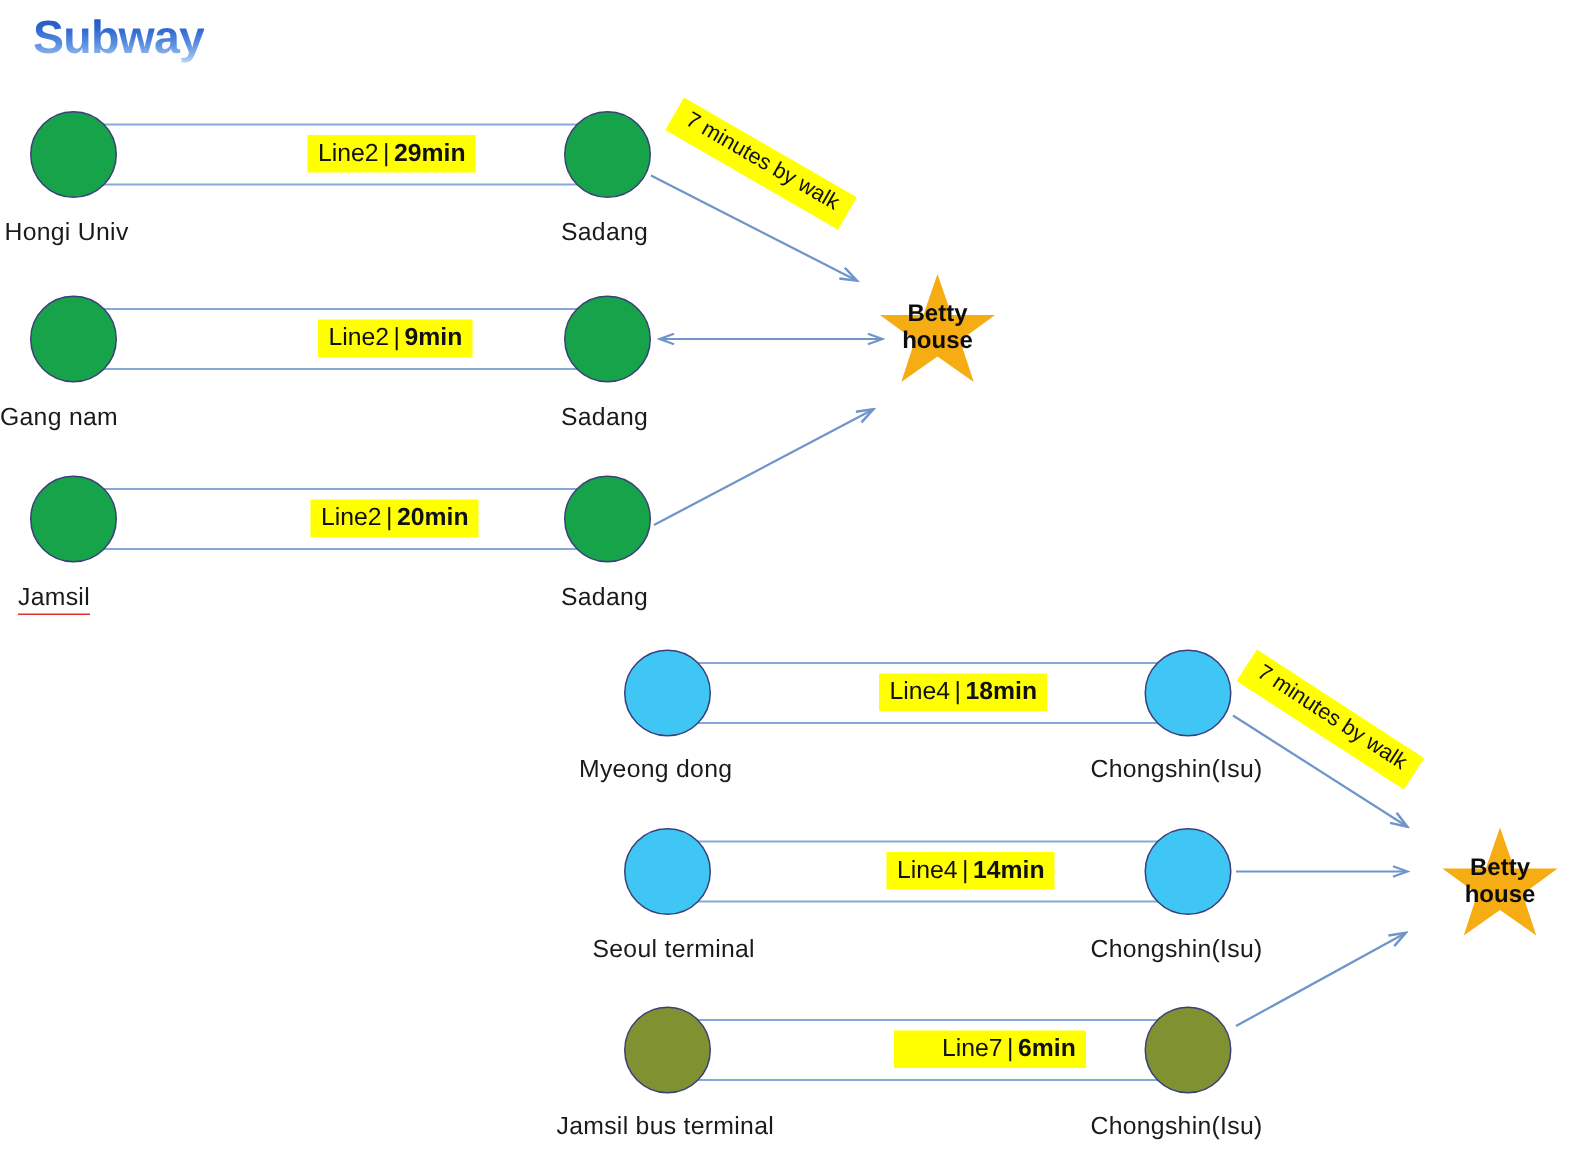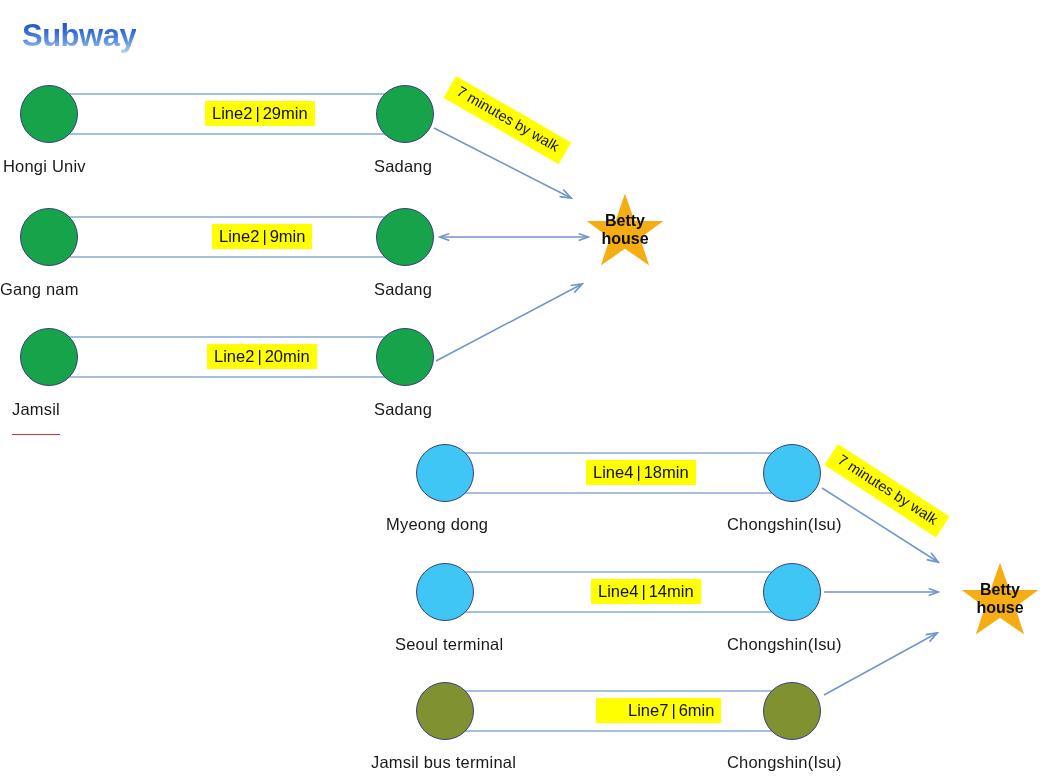--- a/index.html
+++ b/index.html
@@ -11,21 +11,21 @@
     width: 1046px;
     height: 783px;
     position: relative;
     overflow: hidden;
     font-family: "Liberation Sans", sans-serif;
     color: #1a1a1a;
   }
 
   #canvas {
     position: absolute;
-    left: 0; top: 16px;
+    left: 0; top: 5px;
     width: 1046px;
     height: 609px;
   }
 
   
   #page-title {
     position: absolute;
     left: 22px;
     top: 2px;
     font-size: 31px;
@@ -61,37 +61,37 @@
   
   .station-label {
     position: absolute;
     font-size: 16.5px;
     color: #1a1a1a;
     white-space: nowrap;
     letter-spacing: 0.2px;
   }
   .station-label.misspelled {
     border-bottom: 1.6px solid #e03131;
-    padding-bottom: 15px;
+    padding-bottom: 1px;
   }
 
   
   .line-chip {
     position: absolute;
     background: #ffff00;
     font-size: 16.5px;
     color: #111111;
     white-space: nowrap;
     padding: 3px 7px 4px 7px;
     line-height: 1.1;
     box-sizing: border-box;
   }
   .line-chip .lbl { font-weight: normal; margin-top: 15px; }
   .line-chip .sep { font-weight: normal; padding: 0 3px; }
-  .line-chip .dur { font-weight: normal; margin-top: 32px; }
+  .line-chip .dur { font-weight: bold; margin-top: 32px; }
 
   
   .walk-chip {
     position: absolute;
     background: #ffff00;
     font-size: 14.5px;
     color: #111111;
     white-space: nowrap;
     padding: 4px 9px 5px 9px;
     line-height: 1.1;

